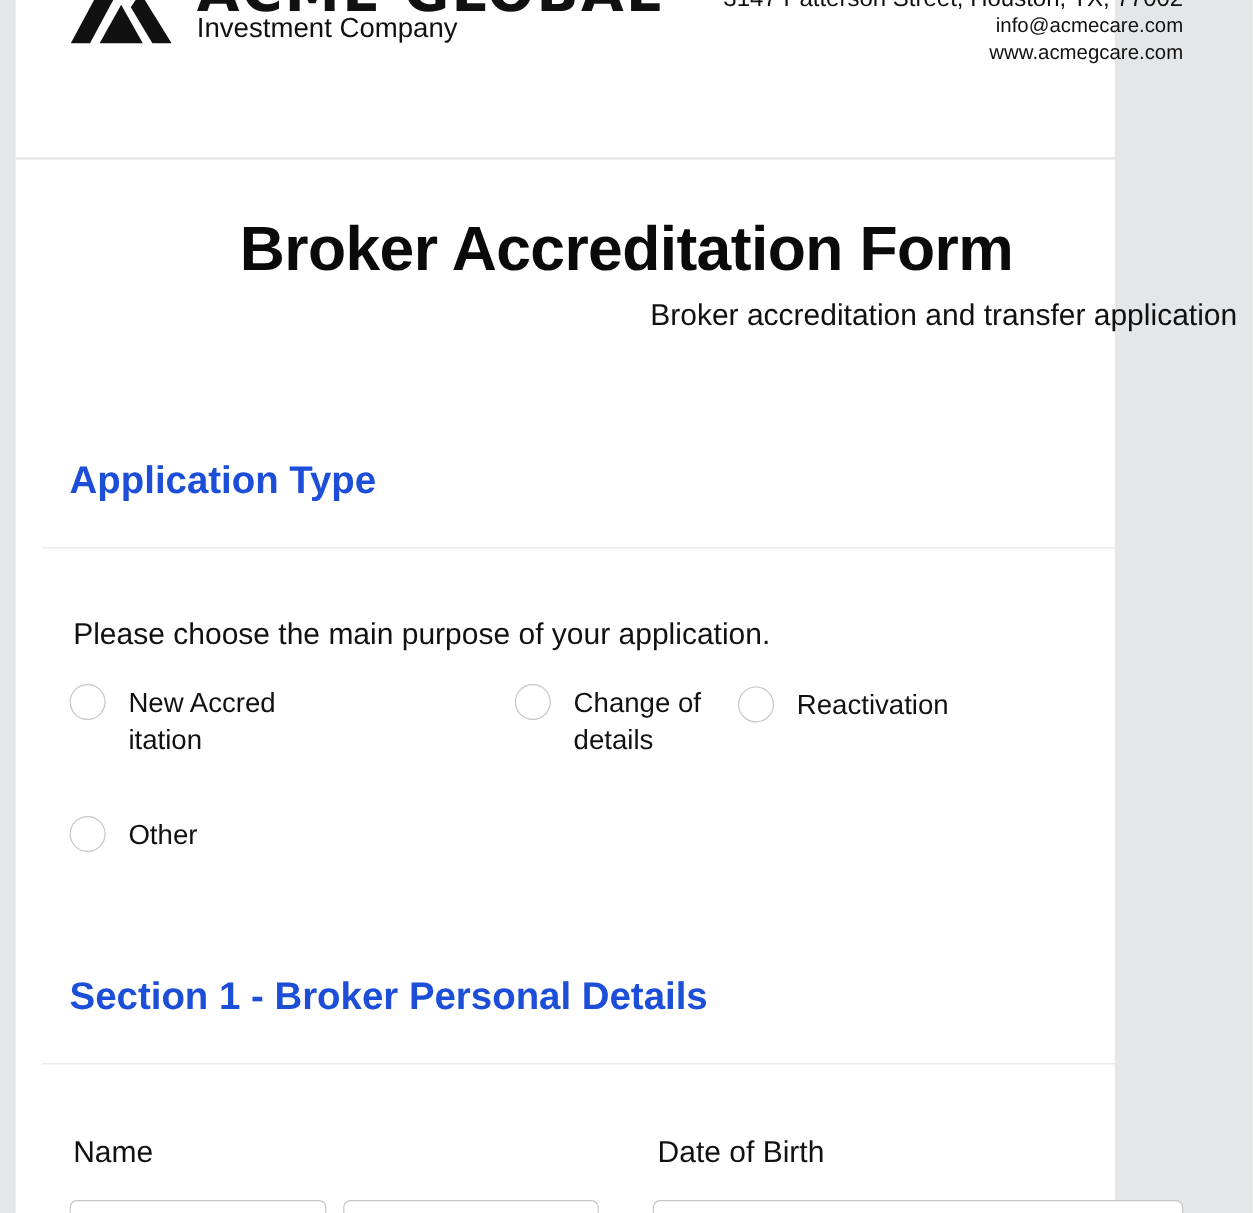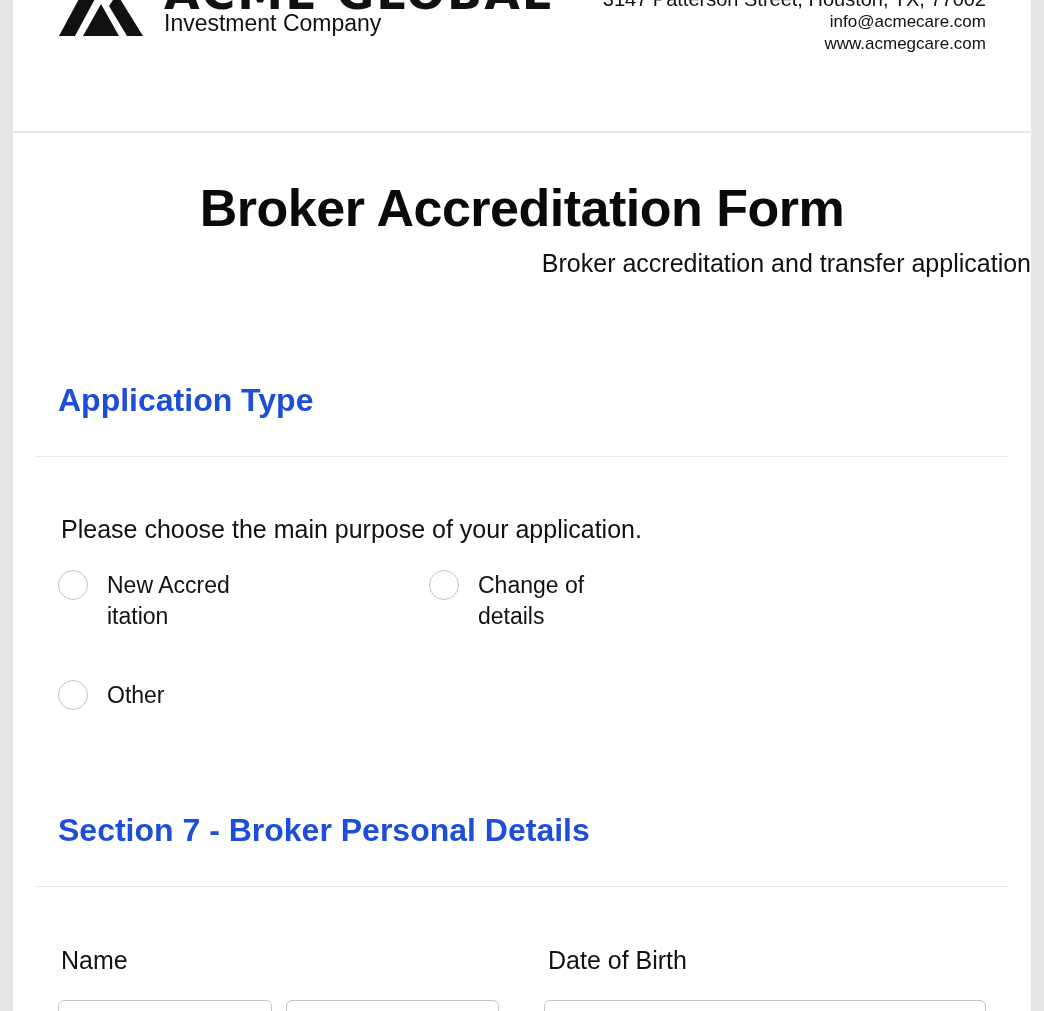--- a/index.html
+++ b/index.html
@@ -4,21 +4,21 @@
 <style>
   html, body { margin: 0; padding: 0; }
   body {
     width: 1044px; height: 1011px; overflow: hidden;
     background: #e5e6e7;
     font-family: "DejaVu Sans", sans-serif;
     color: #111;
     position: relative;
   }
   .card {
-    position: absolute; left: 13px; top: 0; width: 1018px; height: 1011px;
+    position: absolute; left: 13px; top: 0; width: 916px; height: 1011px;
     background: #ffffff;
   }
   
   .header { position: absolute; left: 0; top: 0; width: 1018px; height: 131px; border-bottom: 2px solid #e6e6e6; }
   .logo { position: absolute; left: 44px; top: -20px; width: 86px; height: 58px; }
   .logo-title {
     position: absolute; left: 151px; top: -34px;
     font-family: "DejaVu Sans", sans-serif; font-weight: bold; font-size: 46px; letter-spacing: 2px;
     color: #111; white-space: nowrap;
   }
@@ -100,26 +100,30 @@
   <div class="question">Please choose the main purpose of your application.</div>
 
   <div class="radio-opt" style="left:45px; top:570px;">
     <span class="radio-circle"></span>
     <span class="radio-label">New Accreditation</span>
   </div>
   <div class="radio-opt" style="left:416px; top:570px;">
     <span class="radio-circle"></span>
     <span class="radio-label" style="word-break:normal; width:115px;">Change of details</span>
   </div>
+  <div class="radio-opt" style="left:602px; top:572px;">
+    <span class="radio-circle"></span>
+    <span class="radio-label wide">Reactivation</span>
+  </div>
   <div class="radio-opt" style="left:45px; top:680px;">
     <span class="radio-circle"></span>
     <span class="radio-label">Other</span>
   </div>
 
-  <div class="section-heading" style="top:812px;">Section 7 - Broker Personal Details</div>
+  <div class="section-heading" style="top:812px;">Section 1 - Broker Personal Details</div>
   <div class="divider" style="top:886px;"></div>
 
   <div class="field-label" style="left:48px; top:946px;">Name</div>
   <div class="field-label" style="left:535px; top:946px;">Date of Birth</div>
 
   <div class="input-box" style="left:45px; width:214px;"></div>
   <div class="input-box" style="left:273px; width:213px;"></div>
   <div class="input-box" style="left:531px; width:442px;"></div>
 
 </div>

